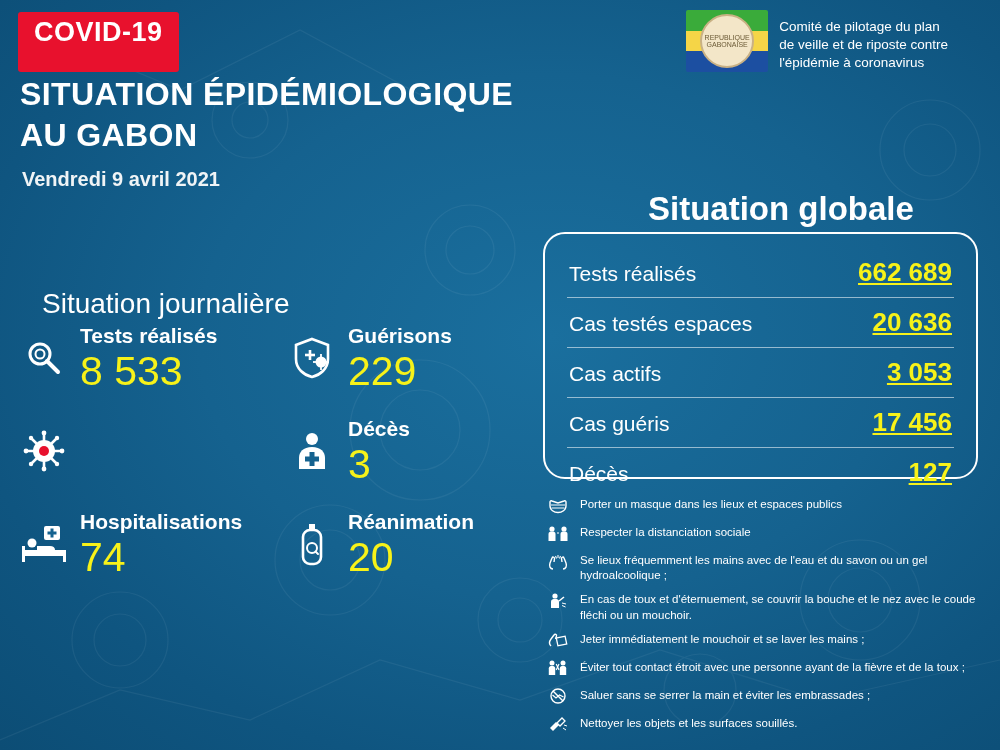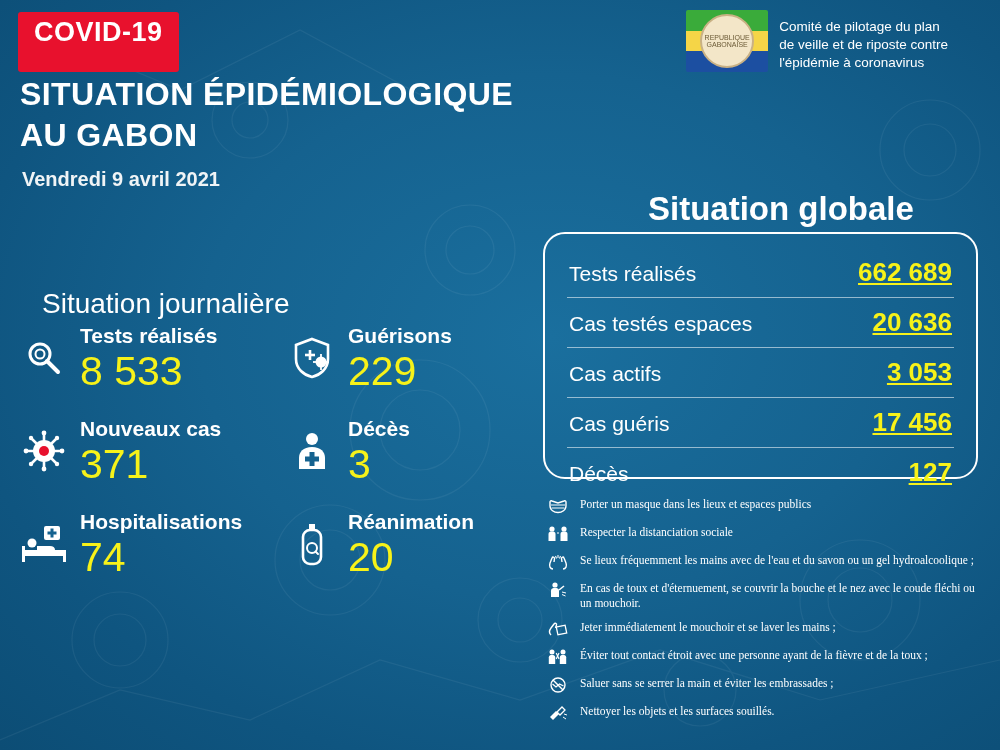--- a/index.html
+++ b/index.html
@@ -128,21 +128,21 @@
   .adv-item {
     display: flex; align-items: flex-start; gap: 9px;
     margin-bottom: 6px;
   }
   .adv-ic {
     width: 26px; height: 22px; flex: none;
     display: flex; align-items: center; justify-content: center;
     padding-top: 1px;
   }
   .adv-tx {
-    font-size: 11.5px; line-height: 1.32; color: #ffffff; padding-top: 3px; font-family: Liberation Serif, serif;
+    font-size: 11.5px; line-height: 1.32; color: #ffffff; padding-top: 3px;
   }
   svg { display: block; }
 </style>
 </head>
 <body>
 
 <div id="page">
 
   <div class="texture">
     <svg viewBox="0 0 1000 750" preserveAspectRatio="none">
@@ -252,24 +252,20 @@
                 <circle cx="21" cy="39" r="2.4"></circle>
               <circle cx="3" cy="21" r="2.4"></circle>
                 <circle cx="39" cy="21" r="2.4"></circle>
               <circle cx="8" cy="8" r="2.2"></circle>
                 <circle cx="34" cy="34" r="2.2"></circle>
               <circle cx="8" cy="34" r="2.2"></circle>
                 <circle cx="34" cy="8" r="2.2"></circle>
             </g>
           </svg>
         </div>
-        <div class="txt">
-          <div class="lbl">Nouveaux cas</div>
-          <div class="val">371</div>
-        </div>
       </div>
       <div class="stat col-b">
         <div class="ic">
           <svg width="34" height="40" viewBox="0 0 34 40">
             <circle cx="17" cy="8" r="6" fill="#ffffff"></circle>
             <path d="M17 16 C8 16 4 21 4 27 V38 H30 V27 C30 21 26 16 17 16 Z" fill="#ffffff"></path>
             <rect x="14.5" y="21" width="5" height="14" fill="#15628f"></rect>
             <rect x="10" y="25.5" width="14" height="5" fill="#15628f"></rect>
           </svg>
         </div>

